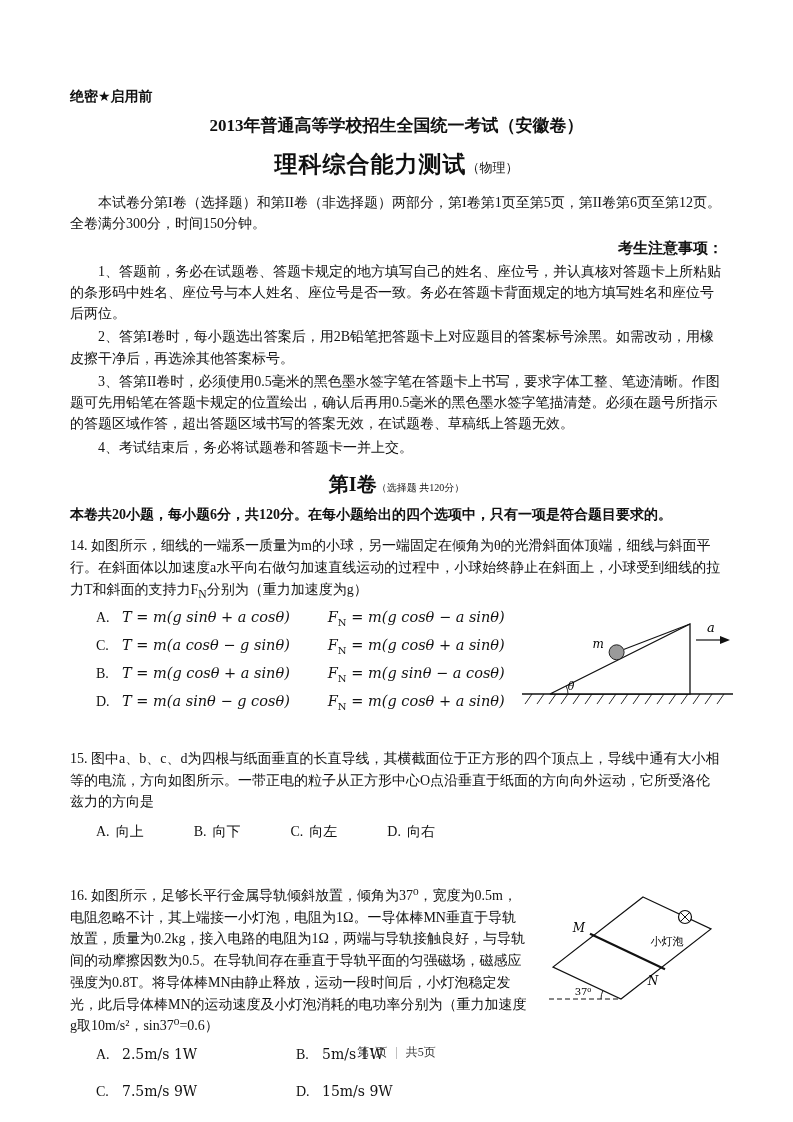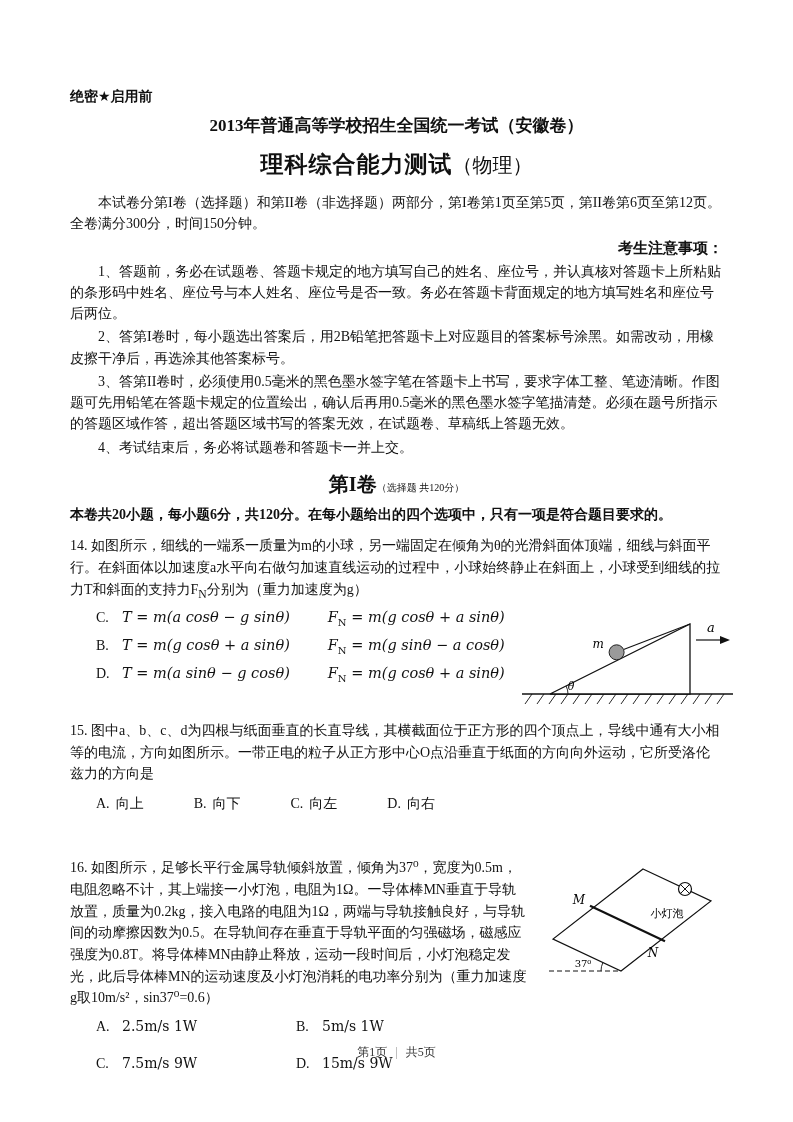--- a/index.html
+++ b/index.html
@@ -4,21 +4,21 @@
 <style>
   * { margin:0; padding:0; box-sizing:border-box; }
   html,body { background:#ffffff; }
   body { font-family:"Liberation Serif","DejaVu Serif","DejaVu Sans",serif; color:#111; }
   .page { position:relative; width:793px; height:1122px; margin:12px auto; background:#fff;
           padding:76px 70px 16px 70px; overflow:hidden; }
 
   .classified { font-weight:bold; font-size:14px; margin-bottom:6px; }
   .exam-title { text-align:center; font-size:17px; font-weight:bold; margin:8px 0 12px; }
   .subject-title { text-align:center; font-size:23px; font-weight:bold; margin:2px 0 12px; letter-spacing:1px; }
-  .subject-paren { font-size:20px; font-weight:normal; letter-spacing:0; }
+  .subject-paren { font-size:13px; font-weight:normal; letter-spacing:0; }
 
   p, .notice { font-size:14px; line-height:1.52; }
   .indent { text-indent:2em; }
   .notice-heading { font-weight:bold; font-size:15px; margin:4px 0 3px;text-align:right; }
   .notice { text-indent:2em; margin-bottom:2px; }
 
   .section-title { text-align:center; margin:13px 0 6px; }
   .section-title .big { font-size:20px; font-weight:bold; }
   .section-title .small { font-size:10px; font-weight:normal; }
   .section-note { font-weight:bold; font-size:14px; margin-bottom:10px; }
@@ -74,20 +74,23 @@
 
   <div class="section-title"><span class="big">第I卷</span><span class="small">（选择题 共120分）</span></div>
 
   <p class="section-note">本卷共20小题，每小题6分，共120分。在每小题给出的四个选项中，只有一项是符合题目要求的。</p>
 
   <div class="question">
     <p class="stem"><span>14. 如图所示，细线的一端系一质量为m的小球，另一端固定在倾角为θ的光滑斜面体顶端，细线与斜面平行。在斜面体以加速度a水平向右做匀加速直线运动的过程中，小球始终静止在斜面上，小球受到细线的拉力T和斜面的支持力F</span><sub>N</sub><span>分别为（重力加速度为g）</span></p>
 
     <div class="q14-body">
       <div class="opt-row">
+        <span class="opt-label">A.</span><span class="math"><i>T = m(g sinθ + a cosθ)</i></span><span class="math fn-gap"><i><span>F</span><sub>N</sub><span> = m(g cosθ − a sinθ)</span></i></span>
+      </div>
+      <div class="opt-row">
         <span class="opt-label">C.</span><span class="math"><i>T = m(a cosθ − g sinθ)</i></span><span class="math fn-gap"><i><span>F</span><sub>N</sub><span> = m(g cosθ + a sinθ)</span></i></span>
       </div>
       <div class="opt-row">
         <span class="opt-label">B.</span><span class="math"><i>T = m(g cosθ + a sinθ)</i></span><span class="math fn-gap"><i><span>F</span><sub>N</sub><span> = m(g sinθ − a cosθ)</span></i></span>
       </div>
       <div class="opt-row">
         <span class="opt-label">D.</span><span class="math"><i>T = m(a sinθ − g cosθ)</i></span><span class="math fn-gap"><i><span>F</span><sub>N</sub><span> = m(g cosθ + a sinθ)</span></i></span>
       </div>
 
       <svg class="fig14" width="215" height="106" viewBox="0 0 215 106">

